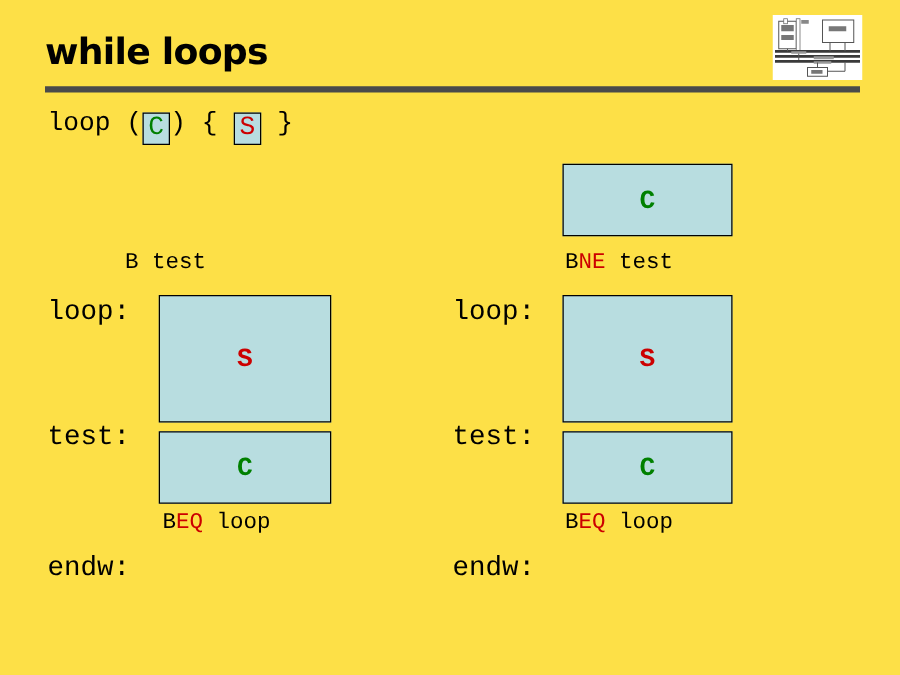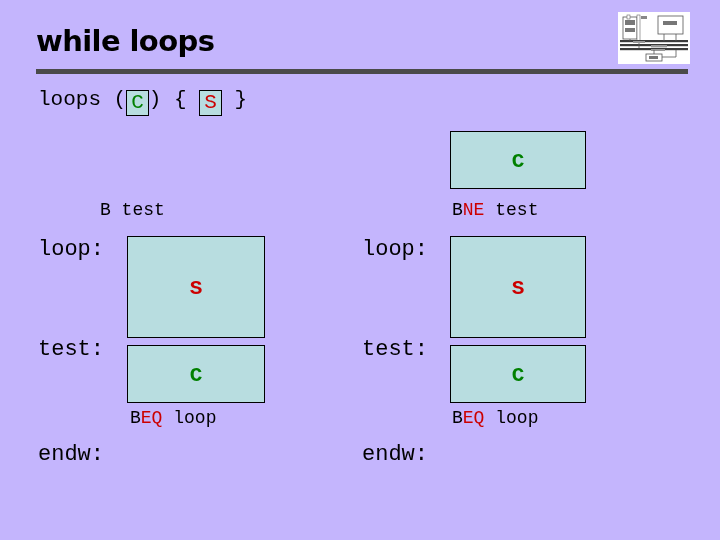--- a/index.html
+++ b/index.html
@@ -4,21 +4,21 @@
 <style>
   html, body {
     margin: 0;
     padding: 0;
     background: #ffffff;
   }
   #slide {
     position: relative;
     width: 720px;
     height: 540px;
-    background: #c4b5fd;
+    background: #fde047;
     overflow: hidden;
     font-family: "Liberation Mono", "DejaVu Sans Mono", monospace;
   }
 
   
   #slide-title {
     position: absolute;
     left: 36px;
     top: 24px;
     font-family: "DejaVu Sans", sans-serif;
@@ -134,21 +134,21 @@
       <rect x="33" y="37" width="14" height="2" fill="#999"></rect>
 
       <rect x="28" y="42" width="16" height="7" fill="#ffffff" stroke="#555" stroke-width="0.8"></rect>
       <rect x="31" y="44" width="9" height="3" fill="#777"></rect>
       <line x1="36" y1="38" x2="36" y2="42" stroke="#555" stroke-width="0.8"></line>
       <line x1="44" y1="45" x2="58" y2="45" stroke="#555" stroke-width="0.8"></line>
       <line x1="58" y1="45" x2="58" y2="38" stroke="#555" stroke-width="0.8"></line>
     </svg>
   </div>
 
-  <div id="code-line"><span>loops (</span><span class="inline-box green">C</span><span>) { </span><span class="inline-box red">S</span><span> }</span></div>
+  <div id="code-line"><span>loop (</span><span class="inline-box green">C</span><span>) { </span><span class="inline-box red">S</span><span> }</span></div>
 
   <div class="mono" style="left:100px; top:200px;"><span>B</span><span class="red"></span><span> test</span></div>
 
   <div class="mono lbl" style="left:38px; top:237px;">loop:</div>
 
   <div class="block" style="left:127px; top:236px; width:138px; height:102px;">
     <div class="block-letter red" style="top:40px;">S</div>
   </div>
 
   <div class="mono lbl" style="left:38px; top:337px;">test:</div>

